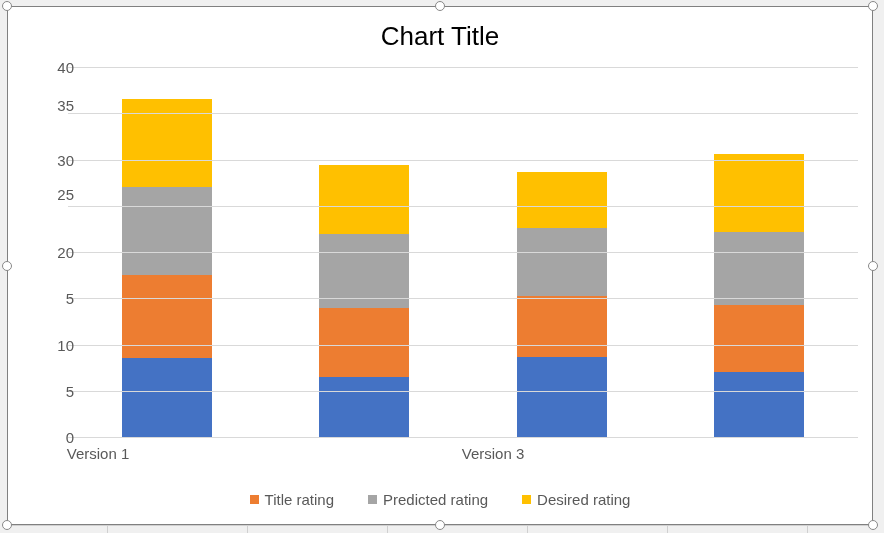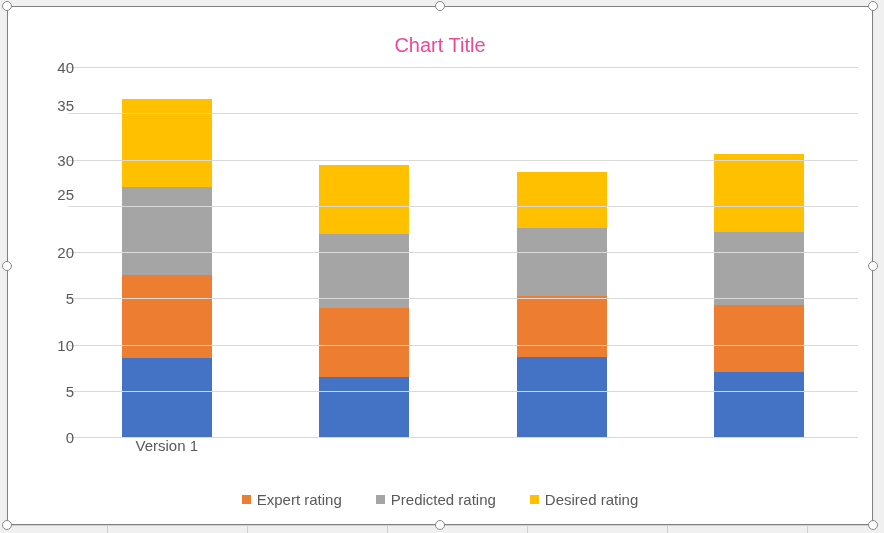--- a/index.html
+++ b/index.html
@@ -36,24 +36,23 @@
     box-sizing: border-box;
     z-index: 10;
   }
 
   .chart-title {
     position: absolute;
     top: 14px;
     left: 0;
     width: 100%;
     text-align: center;
-    font-size: 20px;
-    color: #ec4899;
+    font-size: 26px;
+    color: #000000;
     font-weight: 400;
-    margin-top: 13px;
   }
 
   .plot-area {
     position: absolute;
     left: 60px;
     top: 60px;
     width: 790px;
     height: 370px;
   }
 
@@ -91,22 +90,23 @@
 
   .bar-seg {
     position: absolute;
     left: 0;
     width: 100%;
   }
 
   .x-tick-label {
     position: absolute;
     top: 100%;
+    margin-top: 8px;
     width: 200px;
-    text-align: center;
+    text-align: left;
     font-size: 15px;
     color: #595959;
   }
 
   .legend {
     position: absolute;
     left: 0;
     width: 100%;
     bottom: 16px;
     display: flex;
@@ -180,26 +180,27 @@
   <div class="grid-line" style="top: 370px;"></div>
       <div class="grid-line" style="top: 323.75px;"></div>
       <div class="grid-line" style="top: 277.5px;"></div>
       <div class="grid-line" style="top: 231.25px;"></div>
       <div class="grid-line" style="top: 185px;"></div>
       <div class="grid-line" style="top: 138.75px;"></div>
       <div class="grid-line" style="top: 92.5px;"></div>
       <div class="grid-line" style="top: 46.25px;"></div>
       <div class="grid-line" style="top: 0px;"></div>
       <div class="x-tick-label" style="left: -1.25px;">Version 1</div>
+      <div class="x-tick-label" style="left: 393.75px;">Version 3</div>
     </div>
 
   <div class="legend">
       <div class="legend-item">
         <span class="legend-swatch" style="background: rgb(237, 125, 49);"></span>
-        <span>Expert rating</span>
+        <span>Title rating</span>
       </div>
       <div class="legend-item">
         <span class="legend-swatch" style="background: rgb(165, 165, 165);"></span>
         <span>Predicted rating</span>
       </div>
       <div class="legend-item">
         <span class="legend-swatch" style="background: rgb(255, 192, 0);"></span>
         <span>Desired rating</span>
       </div>
     </div>

